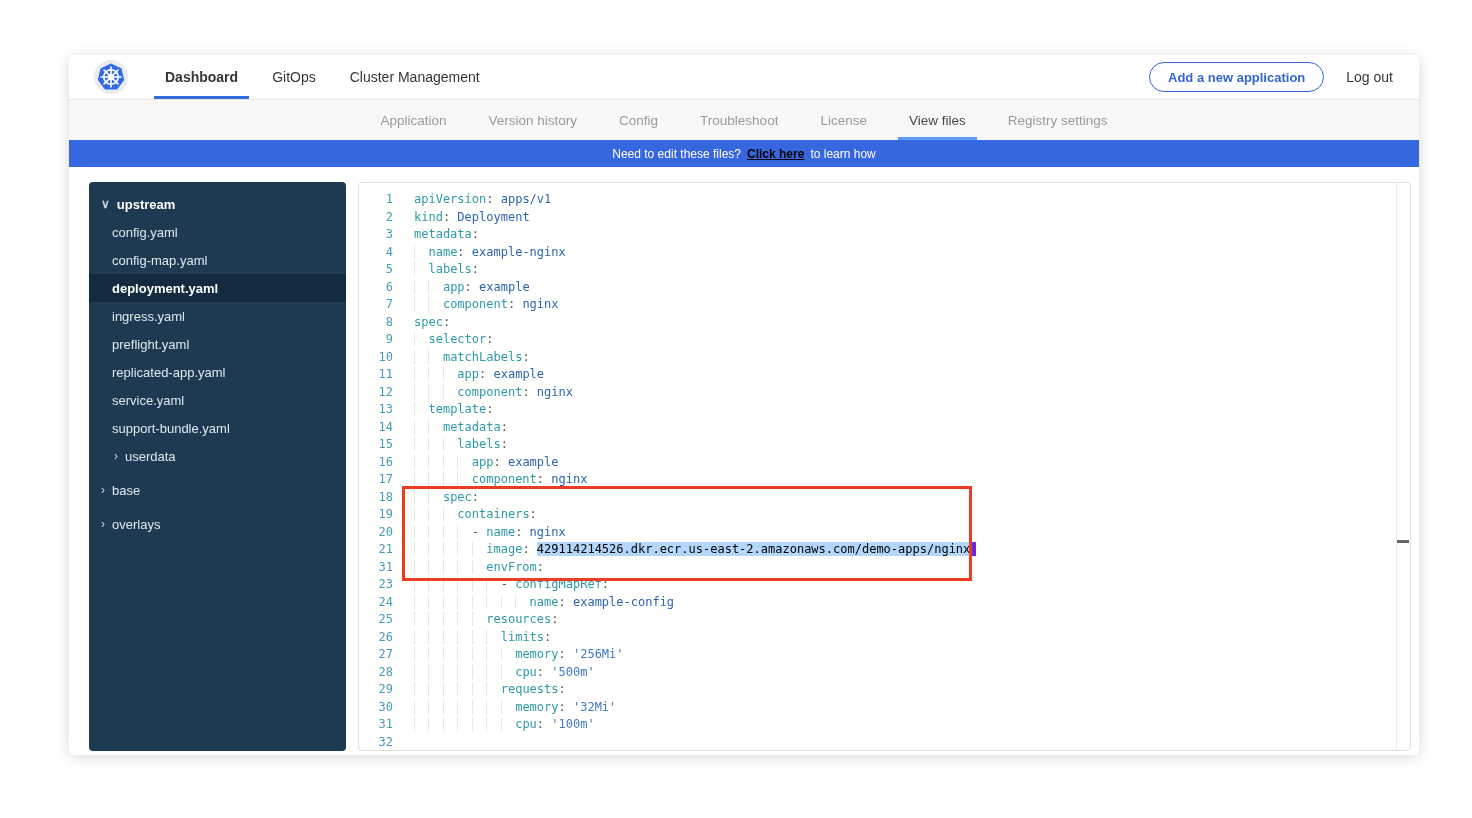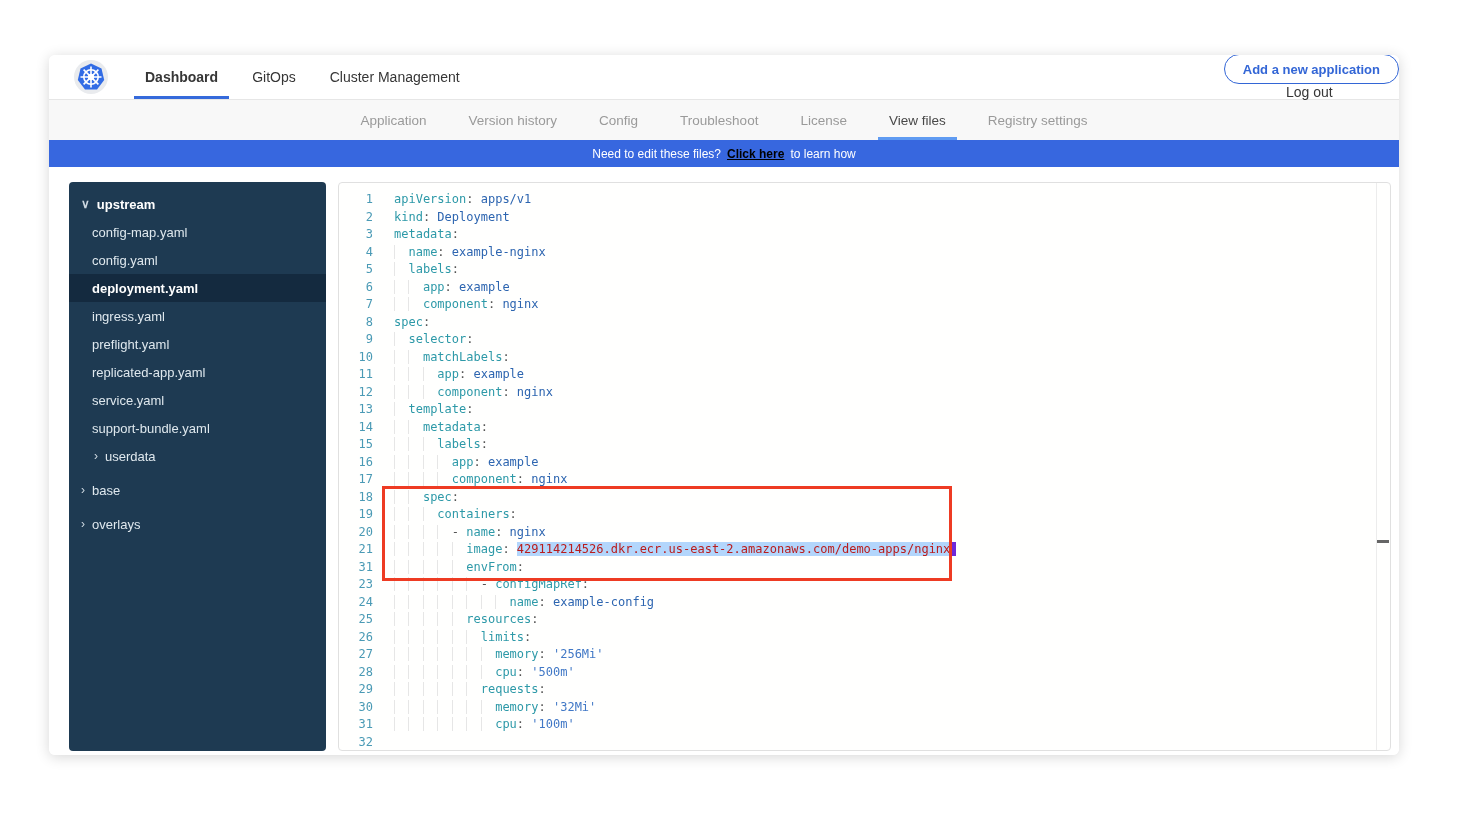--- a/index.html
+++ b/index.html
@@ -1,19 +1,19 @@
 <!DOCTYPE html>
 <html><head>
 <meta charset="utf-8">
 <style>
   * { margin:0; padding:0; box-sizing:border-box; }
   html,body { width:1472px; height:818px; background:#ffffff; font-family:"Liberation Sans", sans-serif; }
 
   .app-card {
-    position:absolute; left:49px; top:55px; width:1350px; height:700px;
+    position:absolute; left:69px; top:55px; width:1350px; height:700px;
     background:#fff; border-radius:6px;
     box-shadow:0 2px 14px rgba(0,0,0,0.16);
     overflow:hidden;
     display:flex; flex-direction:column;
   }
 
   
   .topnav {
     height:45px; flex:0 0 45px; display:flex; align-items:center;
     background:#fff; border-bottom:1px solid #e6e6e6; padding-left:25px;
@@ -21,21 +21,21 @@
   .brand { width:34px; height:34px; margin-right:20px; flex:0 0 34px; }
   .nav-items { display:flex; height:100%; align-items:stretch; }
   .nav-item {
     display:flex; align-items:center; padding:0 17px; font-size:14px; font-weight:600;
     color:#363636; cursor:pointer; position:relative;
   }
   .nav-item.inactive { font-weight:400; color:#363636; }
   .nav-item.active::after {
     content:""; position:absolute; left:6px; right:6px; bottom:0; height:3px; background:#356adb;
   }
-  .topnav-right { margin-left:auto; display:flex; align-items:center;flex-direction:column; }
+  .topnav-right { margin-left:auto; display:flex; align-items:center; }
   .btn-add {
     border:1px solid #3366d6; color:#3366d6; background:#fff; font-weight:700;
     font-size:13px; height:30px; padding:0 18px; border-radius:16px; cursor:pointer;
     font-family:"Liberation Sans", sans-serif;
   }
   .logout { font-size:14px; color:#363636; margin:0 26px 0 22px; cursor:pointer; }
 
   
   .subnav {
     height:40px; flex:0 0 40px; background:#f8f8f8; display:flex;
@@ -90,21 +90,21 @@
   }
   .code-text { white-space:pre; padding-left:21px; }
   .tk-key { color:#2d99a8; }
   .tk-pun { color:#555555; }
   .tk-val { color:#2d65b0; }
   .tk-str { color:#4178c6;margin-top:43px; }
   .tk-ind {
     background-image:repeating-linear-gradient(to right,#e6e6e6 0,#e6e6e6 1px,transparent 1px,transparent 2ch);
   }
   .tk-sel {
-    background:#b3d6fc; color:#b91c1c; border-right:6px solid #6d28d9;margin-top:44px;
+    background:#b3d6fc; color:#000000; border-right:6px solid #6d28d9;margin-top:44px;
   }
 
   .ruler-track { position:absolute; top:0; right:13px; width:1px; height:100%; background:#ececec; }
   .ruler-mark { position:absolute; right:1px; width:12px; height:3px; background:#666; top:357px; }
 
   .annotation-box {
     position:absolute; left:43px; top:303px; width:570px; height:95px;
     border:3px solid #ee3b23; pointer-events:none;
   }
 </style>
@@ -154,24 +154,24 @@
   </div>
 
   <div class="content">
 
     <div class="sidebar">
       <div class="tree-row lvl0 bold">
         <span class="chev">∨</span>
         <span>upstream</span>
       </div>
       <div class="tree-row lvl1">
+        <span>config.yaml</span>
+      </div>
+      <div class="tree-row lvl1">
         <span>config-map.yaml</span>
-      </div>
-      <div class="tree-row lvl1">
-        <span>config.yaml</span>
       </div>
       <div class="tree-row lvl1 selected">
         <span>deployment.yaml</span>
       </div>
       <div class="tree-row lvl1">
         <span>ingress.yaml</span>
       </div>
       <div class="tree-row lvl1">
         <span>preflight.yaml</span>
       </div>

